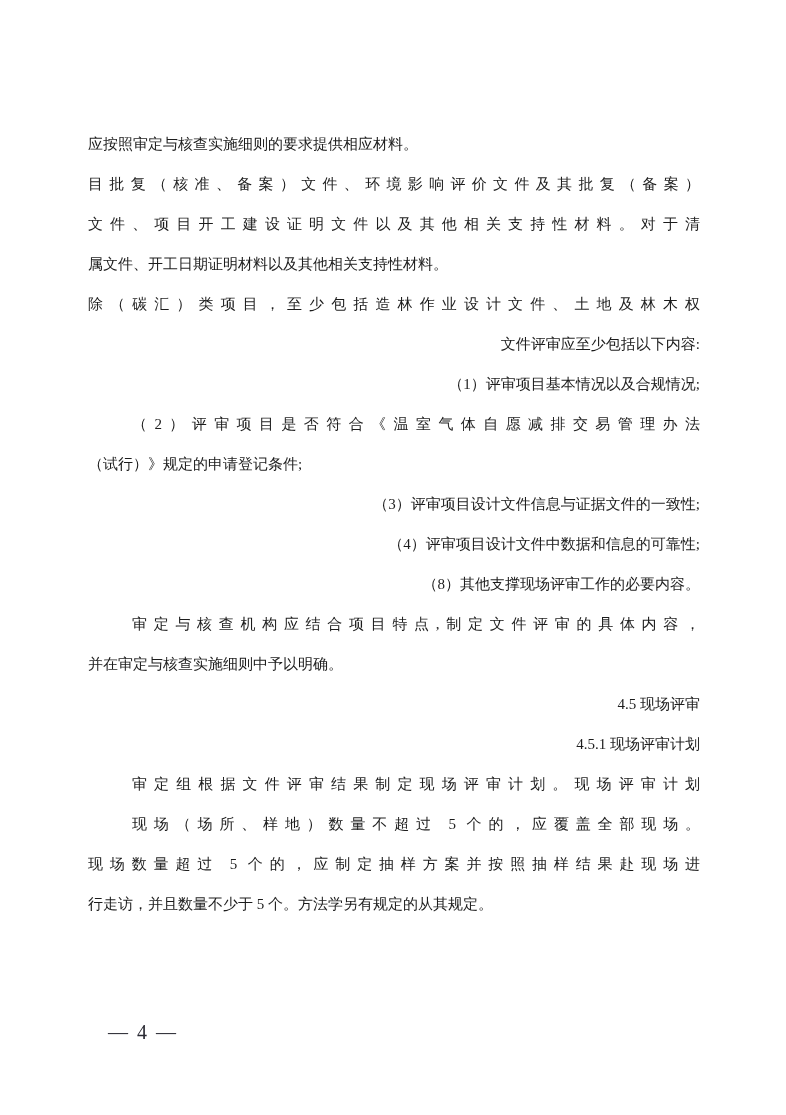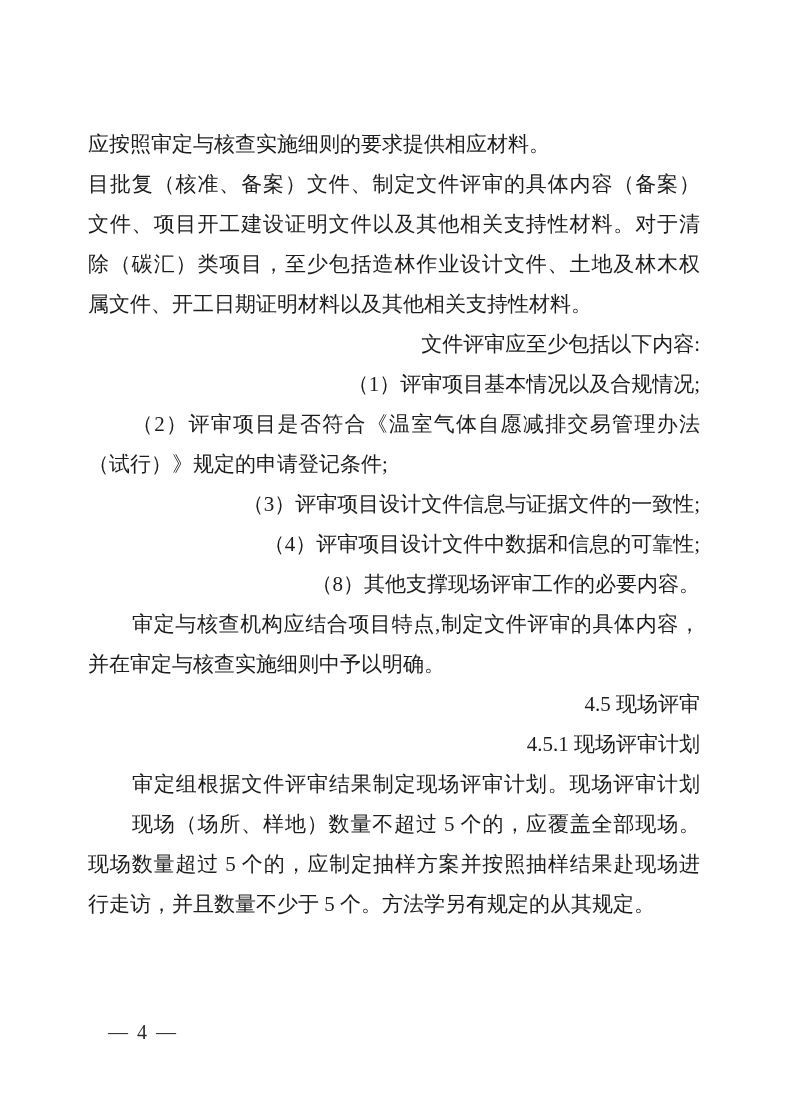--- a/index.html
+++ b/index.html
@@ -14,21 +14,21 @@
     background: #ffffff;
     overflow: hidden;
     font-family: "Liberation Serif", serif;
     color: #1c1c1c;
   }
   .body-text {
     position: absolute;
     left: 88px;
     top: 124px;
     width: 612px;
-    font-size: 21px;
+    font-size: 15px;
     line-height: 40px;
   }
   .text-line {
     height: 40px;
     white-space: normal;
     text-align: left;
   }
   .text-line.justify {
     text-align: justify;
     text-align-last: justify;
@@ -46,24 +46,24 @@
     letter-spacing: 2px;
     color: #2a2a33;
   }
 </style>
 </head>
 <body>
 
 <div class="page">
   <div class="body-text" id="body-text">
       <div class="text-line">应按照审定与核查实施细则的要求提供相应材料。</div>
-      <div class="text-line justify">目批复（核准、备案）文件、制定文件评审的具体内容（备案）</div>
+      <div class="text-line justify">目批复（核准、备案）文件、环境影响评价文件及其批复（备案）</div>
       <div class="text-line justify">文件、项目开工建设证明文件以及其他相关支持性材料。对于清</div>
+      <div class="text-line">属文件、开工日期证明材料以及其他相关支持性材料。</div>
       <div class="text-line justify">除（碳汇）类项目，至少包括造林作业设计文件、土地及林木权</div>
-      <div class="text-line">属文件、开工日期证明材料以及其他相关支持性材料。</div>
       <div class="text-line indent">文件评审应至少包括以下内容:</div>
       <div class="text-line indent">（1）评审项目基本情况以及合规情况;</div>
       <div class="text-line indent justify">（2）评审项目是否符合《温室气体自愿减排交易管理办法</div>
       <div class="text-line">（试行）》规定的申请登记条件;</div>
       <div class="text-line indent">（3）评审项目设计文件信息与证据文件的一致性;</div>
       <div class="text-line indent">（4）评审项目设计文件中数据和信息的可靠性;</div>
       <div class="text-line indent">（8）其他支撑现场评审工作的必要内容。</div>
       <div class="text-line indent justify">审定与核查机构应结合项目特点,制定文件评审的具体内容，</div>
       <div class="text-line">并在审定与核查实施细则中予以明确。</div>
       <div class="text-line indent">4.5 现场评审</div>

